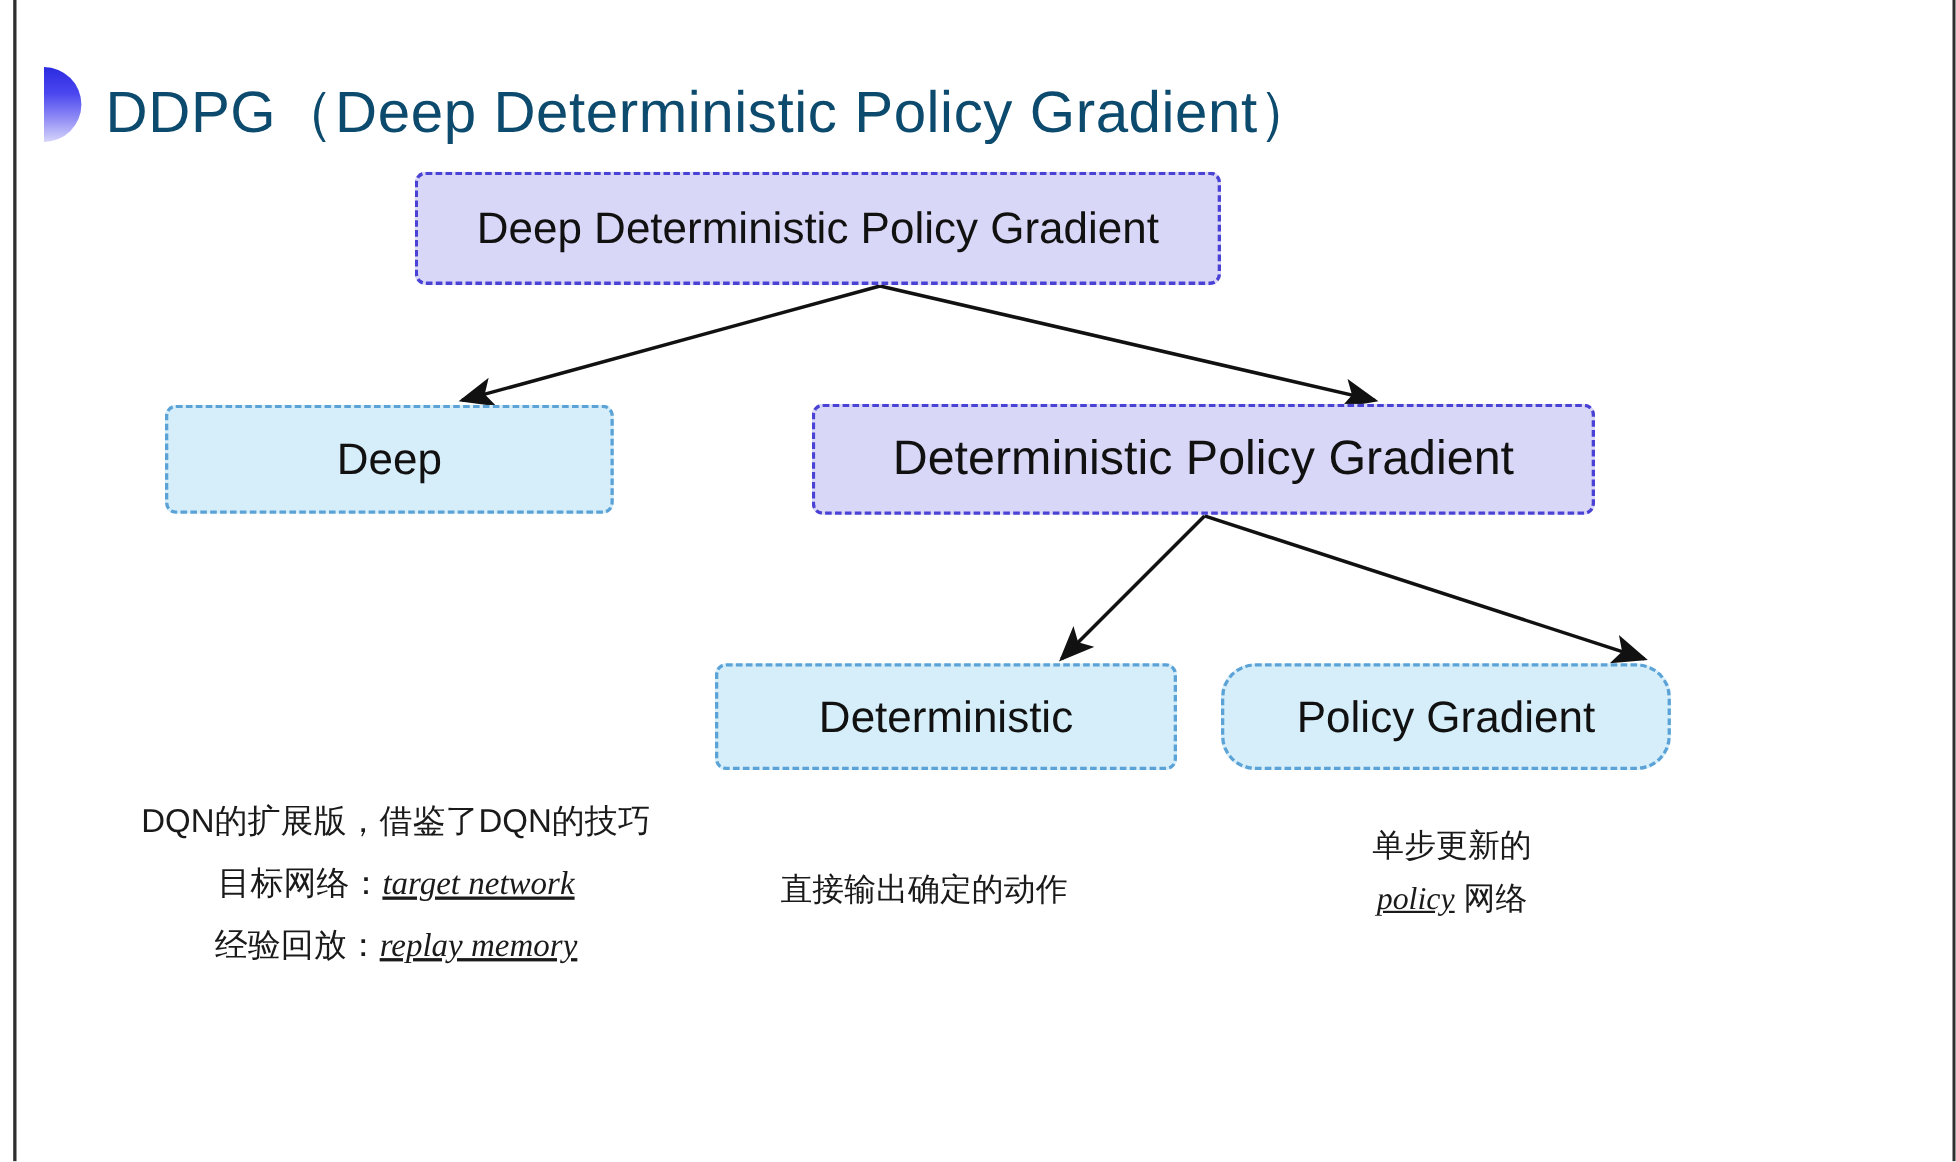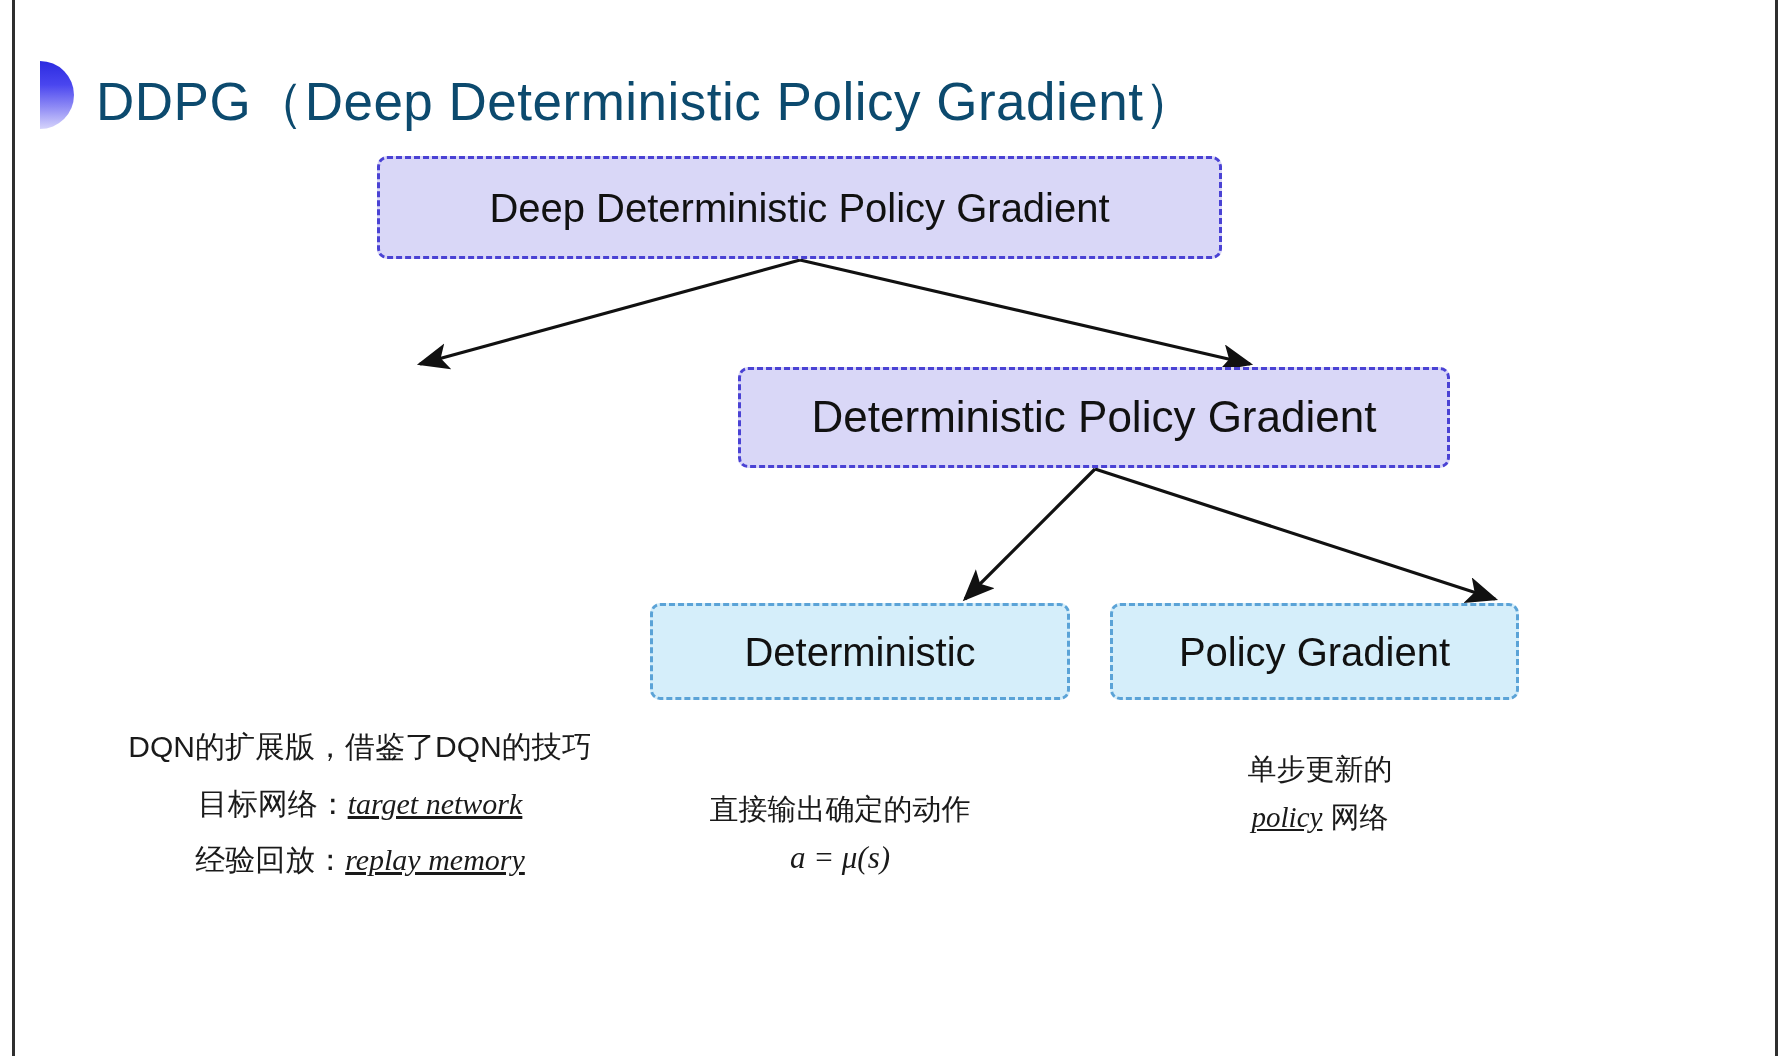--- a/index.html
+++ b/index.html
@@ -65,25 +65,25 @@
     background: #d9d7f7;
     border: 3px dashed #4a42d4;
     border-radius: 10px;
   }
   .node-cyan {
     background: #d5eefa;
     border: 3px dashed #5ba3d7;
     border-radius: 10px;
   }
 
-  #node-root   { left: 377px;  top: 156px; width: 845px; height: 103px; font-size: 40px; }
+  #node-root   { left: 377px;  top: 156px; width: 733px; height: 103px; font-size: 40px; }
   #node-deep   { left: 150px;  top: 368px; width: 408px; height: 99px;  font-size: 40px; }
   #node-dpg    { left: 738px;  top: 367px; width: 712px; height: 101px; font-size: 44px; }
   #node-det    { left: 650px;  top: 603px; width: 420px; height: 97px;  font-size: 40px; }
-  #node-pg     { left: 1110px; top: 603px; width: 409px; height: 97px;  font-size: 40px; }
+  #node-pg     { left: 1110px; top: 603px; width: 409px; height: 97px;  font-size: 40px; border-radius: 31px; }
 
   
   #connectors {
     position: absolute;
     left: 0; top: 0;
     width: 1778px; height: 1056px;
     pointer-events: none;
   }
 
   
@@ -133,20 +133,23 @@
     <line x1="800" y1="260" x2="420" y2="364" stroke="#111111" stroke-width="3.2" marker-end="url(#arrowhead)"></line>
     <line x1="800" y1="260" x2="1250" y2="364" stroke="#111111" stroke-width="3.2" marker-end="url(#arrowhead)"></line>
     <line x1="1095" y1="469" x2="965" y2="599" stroke="#111111" stroke-width="3.2" marker-end="url(#arrowhead)"></line>
     <line x1="1095" y1="469" x2="1495" y2="599" stroke="#111111" stroke-width="3.2" marker-end="url(#arrowhead)"></line>
   </svg>
 
   <div id="node-root" class="node node-purple">
     <span>Deep Deterministic Policy Gradient</span>
   </div>
 
+  <div id="node-deep" class="node node-cyan">
+    <span>Deep</span>
+  </div>
 
   <div id="node-dpg" class="node node-purple">
     <span>Deterministic Policy Gradient</span>
   </div>
 
   <div id="node-det" class="node node-cyan">
     <span>Deterministic</span>
   </div>
 
   <div id="node-pg" class="node node-cyan">
@@ -158,21 +161,20 @@
     <div class="cap-line">
       <span>目标网络：</span><span class="serif-ital">target network</span>
     </div>
     <div class="cap-line">
       <span>经验回放：</span><span class="serif-ital">replay memory</span>
     </div>
   </div>
 
   <div id="cap-det" class="caption">
     <div class="cap-line">直接输出确定的动作</div>
-    <div class="cap-line formula">a = μ(s)</div>
   </div>
 
   <div id="cap-pg" class="caption">
     <div class="cap-line">单步更新的</div>
     <div class="cap-line">
       <span class="serif-ital">policy</span><span> 网络</span>
     </div>
   </div>
 
 </div>

